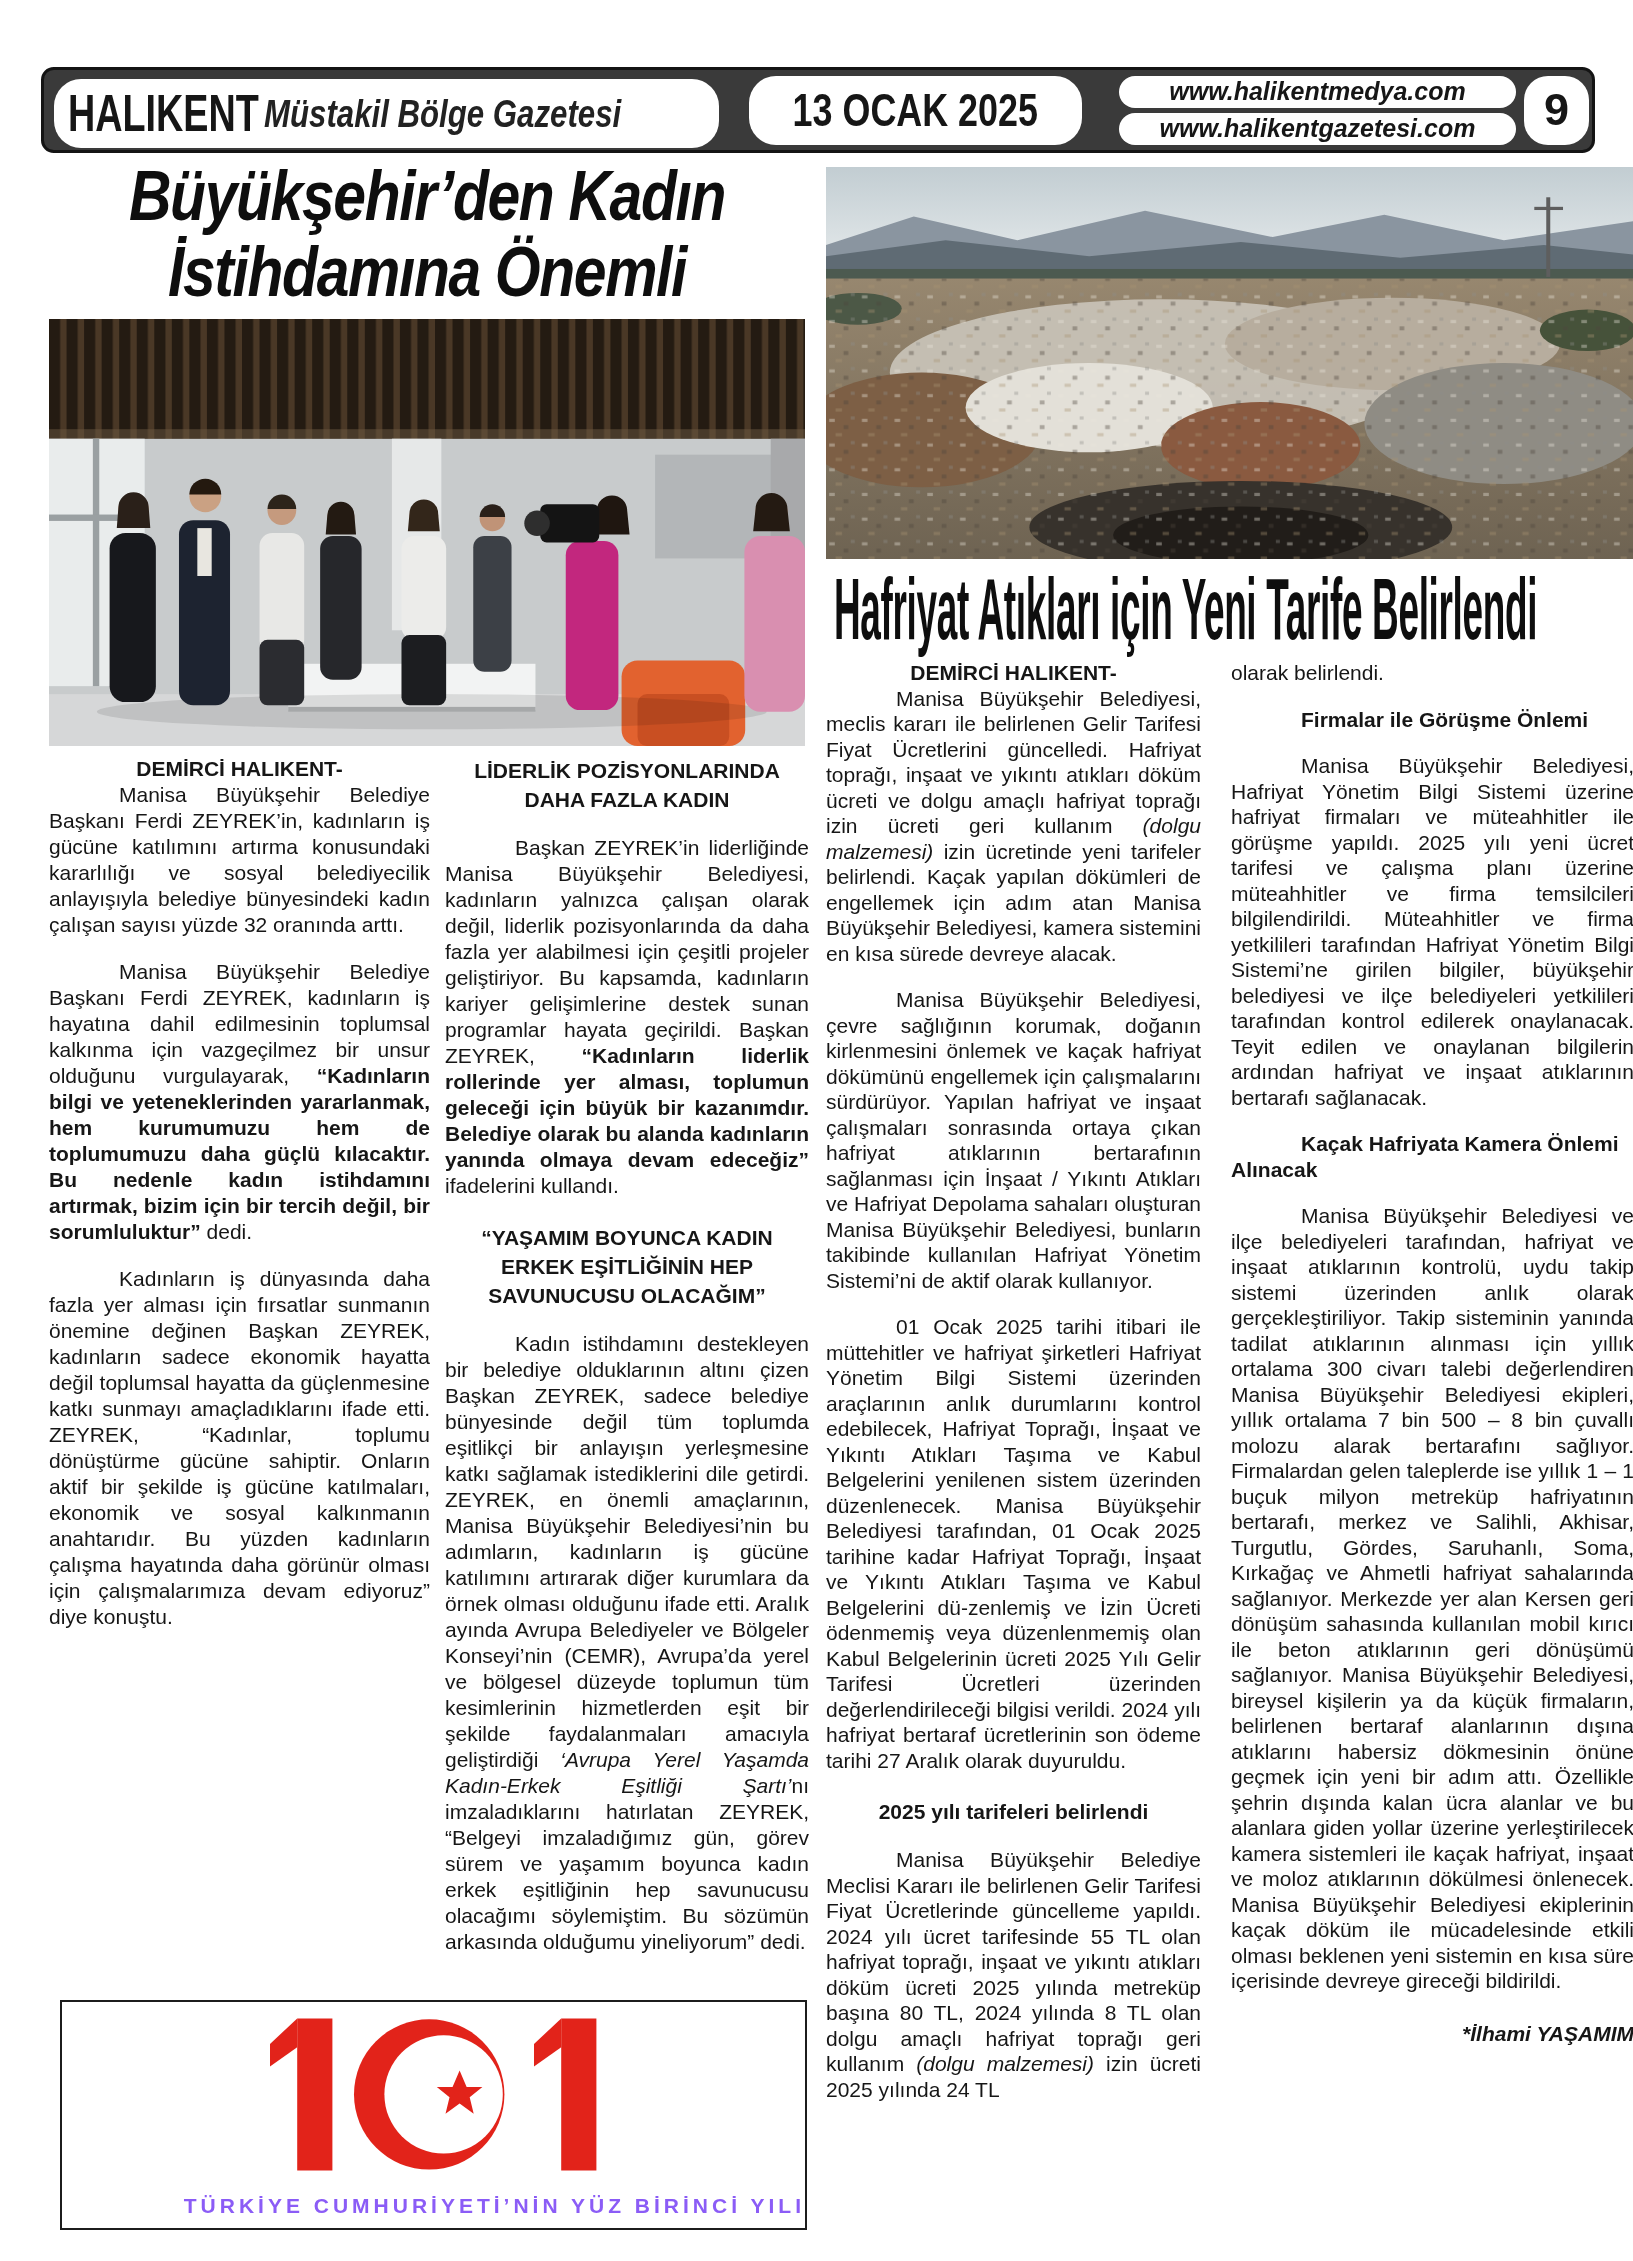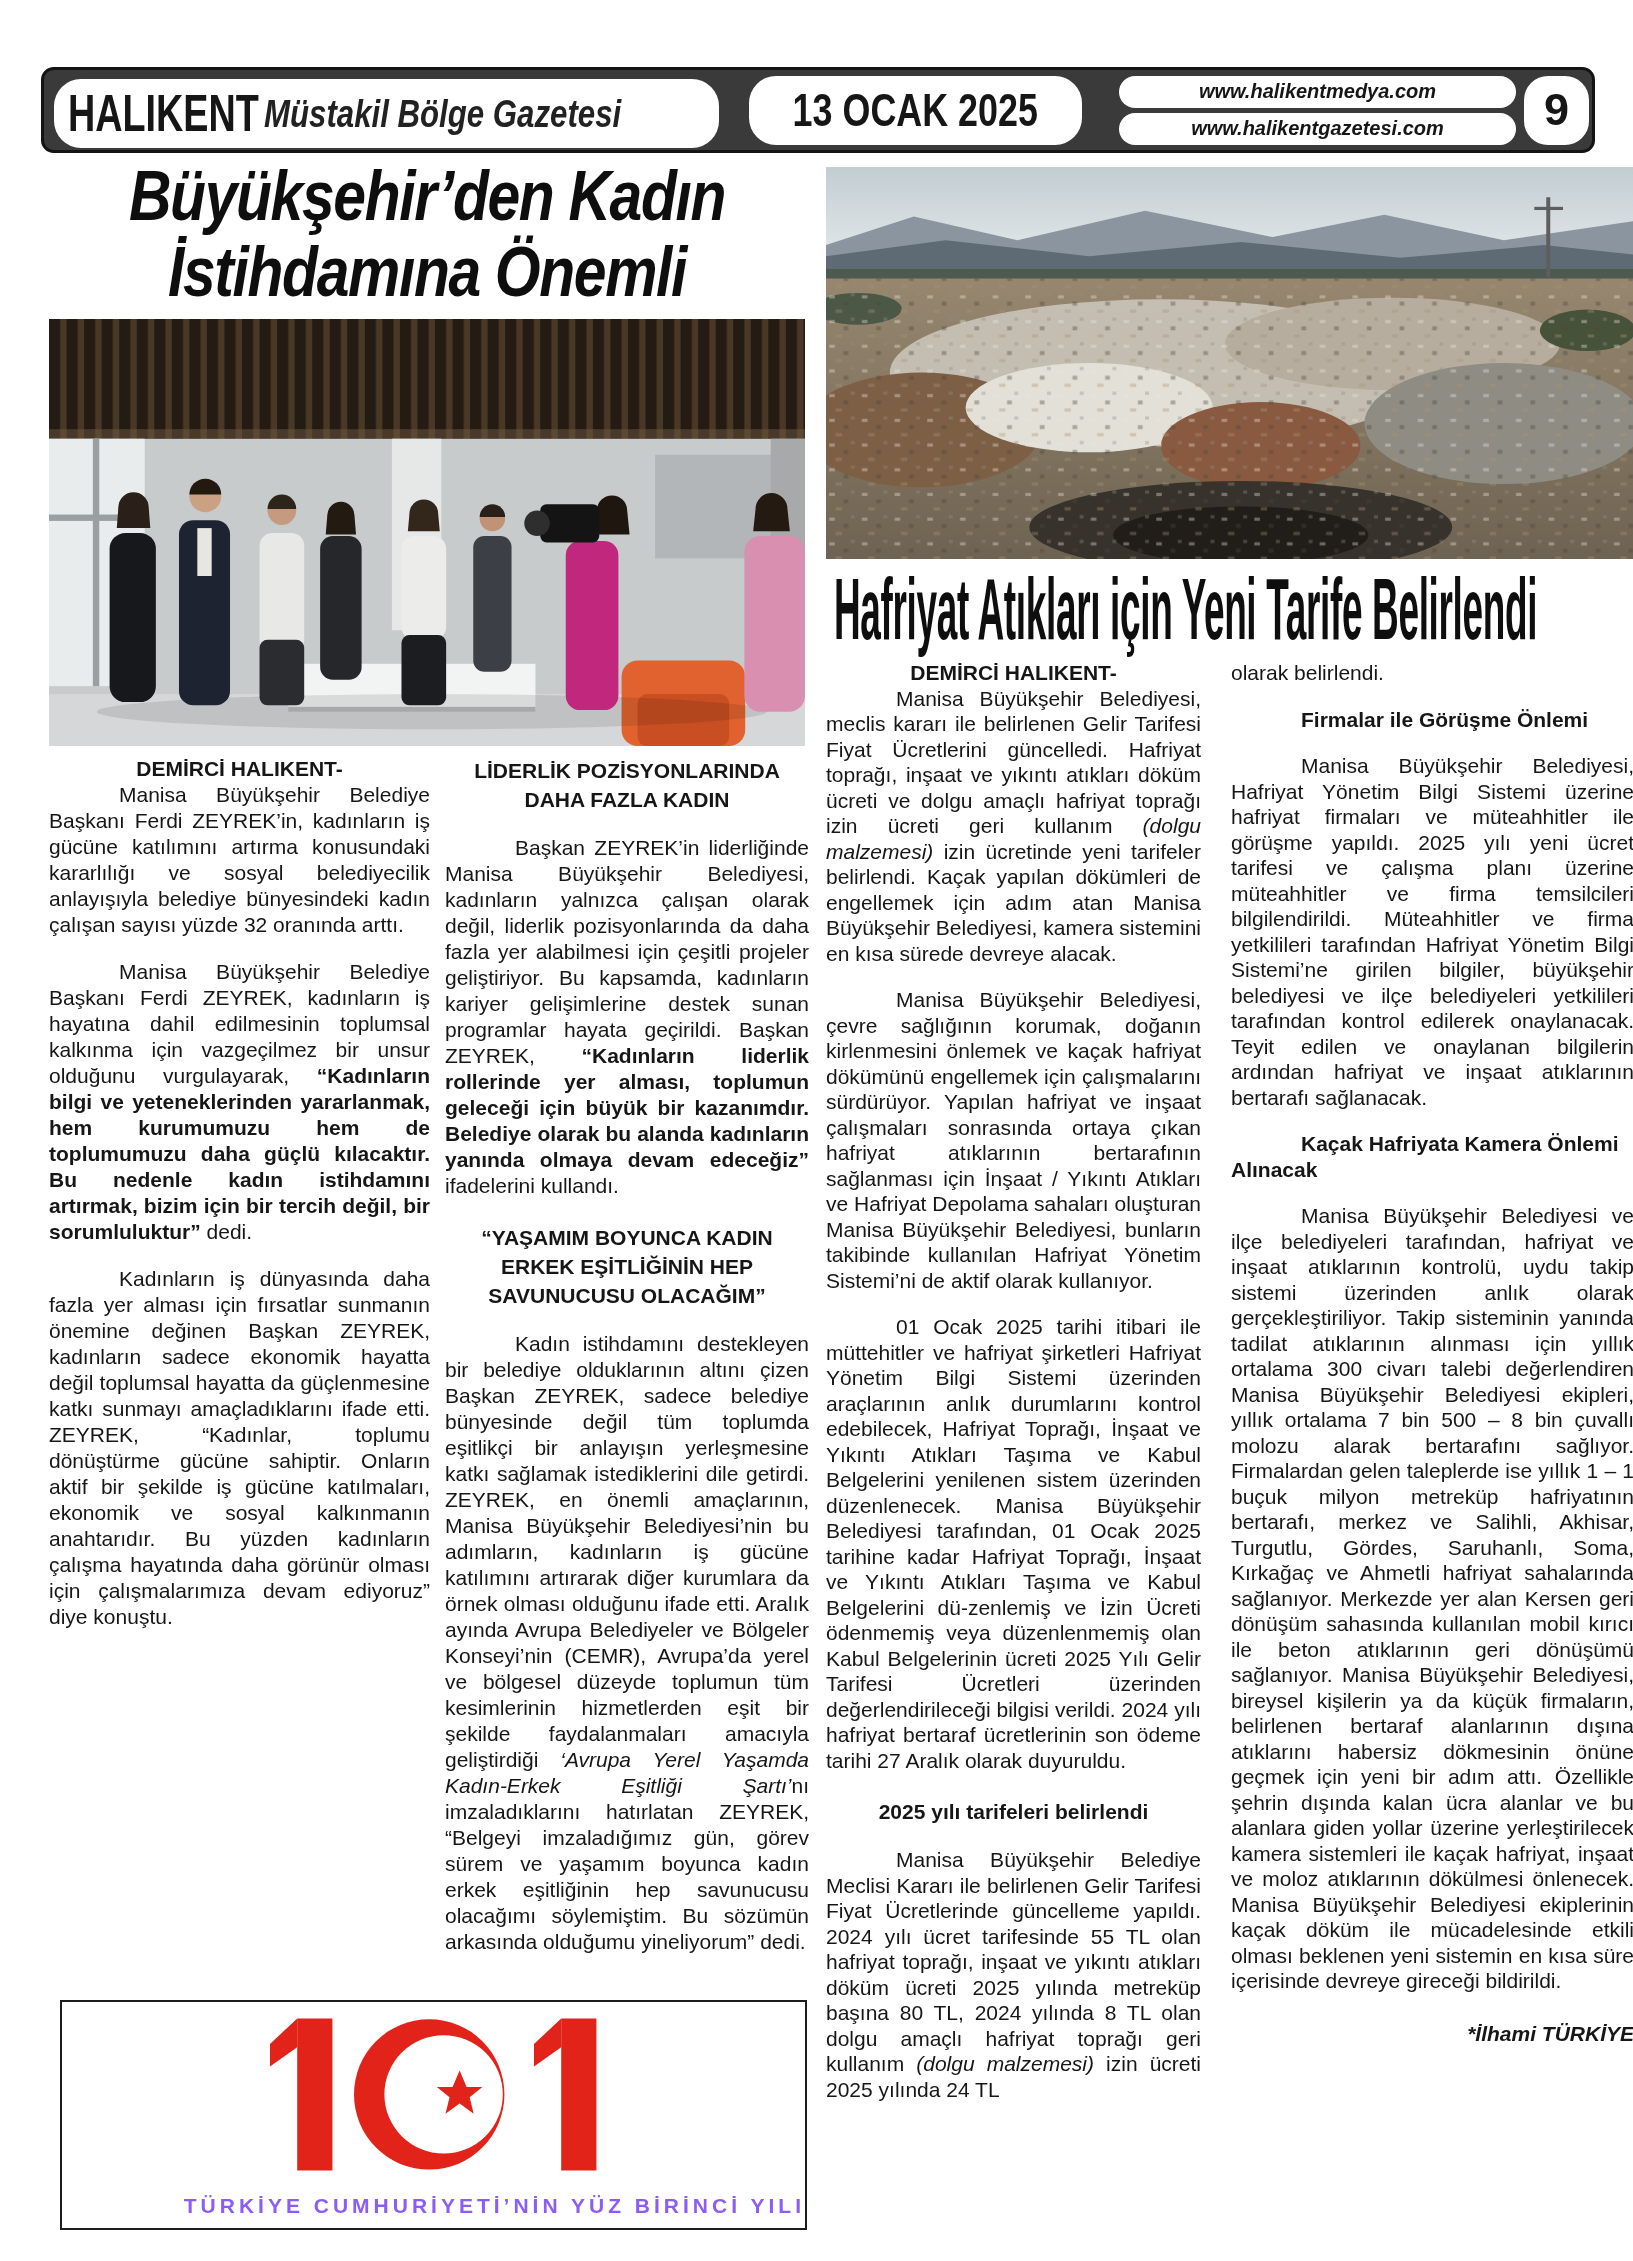--- a/index.html
+++ b/index.html
@@ -14,21 +14,21 @@
   .mast-title{display:inline-block;font-weight:900;font-size:51px;letter-spacing:0px;
               transform:scaleX(.74);transform-origin:left center;margin-right:-62px;white-space:nowrap;color:#161616;}
   .mast-sub{display:inline-block;font-style:italic;font-weight:600;font-size:39px;
             transform:scaleX(.80);transform-origin:left center;white-space:nowrap;color:#222;}
   .date-pill{left:705px;top:5.6px;width:333px;height:69px;}
   .date-text{display:inline-block;font-weight:800;font-size:46px;transform:scaleX(.78);white-space:nowrap;color:#161616;}
   .web-pills{position:absolute;left:1075px;top:5.6px;width:397px;height:69px;}
   .web-pill{position:absolute;left:0;width:397px;height:32px;border-radius:17.5px;}
   .web-top{top:0;}
   .web-bottom{top:37px;}
-  .web-pill span{font-weight:bold;font-style:italic;font-size:20px;white-space:nowrap;color:#161616;}
+  .web-pill span{font-weight:bold;font-style:italic;font-size:25px;white-space:nowrap;color:#161616;}
   .page-pill{left:1480px;top:5.6px;width:65px;height:69px;border-radius:24px;}
   .page-pill span{font-weight:800;font-size:45px;color:#161616;}
 
   
   .headline-left{position:absolute;left:40px;top:158px;width:774px;margin:0;text-align:center;
                  font-weight:bold;font-style:italic;font-size:70px;line-height:76px;letter-spacing:-1.6px;
                  color:#0e0e0e;transform:scaleX(.84);}
   .headline-right{position:absolute;left:822px;top:558px;width:812px;height:83px;white-space:nowrap;margin-left:12px;}
   .hr-inner{display:inline-block;font-weight:bold;font-size:88px;letter-spacing:-0.8px;color:#0e0e0e;
             transform:scaleX(.42);transform-origin:left center;white-space:nowrap;}
@@ -220,21 +220,21 @@
       <p class="para body"><span>01 Ocak 2025 tarihi itibari ile müttehitler ve hafriyat şirketleri Hafriyat Yönetim Bilgi Sistemi üzerinden araçlarının anlık durumlarını kontrol edebilecek, Hafriyat Toprağı, İnşaat ve Yıkıntı Atıkları Taşıma ve Kabul Belgelerini yenilenen sistem üzerinden düzenlenecek. Manisa Büyükşehir Belediyesi tarafından, 01 Ocak 2025 tarihine kadar Hafriyat Toprağı, İnşaat ve Yıkıntı Atıkları Taşıma ve Kabul Belgelerini dü-zenlemiş ve İzin Ücreti ödenmemiş veya düzenlenmemiş olan Kabul Belgelerinin ücreti 2025 Yılı Gelir Tarifesi Ücretleri üzerinden değerlendirileceği bilgisi verildi. 2024 yılı hafriyat bertaraf ücretlerinin son ödeme tarihi 27 Aralık olarak duyuruldu.</span></p>
       <p class="para subhead"><span style="font-weight: bold;">2025 yılı tarifeleri belirlendi</span></p>
       <p class="para body"><span>Manisa Büyükşehir Belediye Meclisi Kararı ile belirlenen Gelir Tarifesi Fiyat Ücretlerinde güncelleme yapıldı. 2024 yılı ücret tarifesinde 55 TL olan hafriyat toprağı, inşaat ve yıkıntı atıkları döküm ücreti 2025 yılında metreküp başına 80 TL, 2024 yılında 8 TL olan dolgu amaçlı hafriyat toprağı geri kullanım </span><span style="font-style: italic;">(dolgu malzemesi)</span><span> izin ücreti 2025 yılında 24 TL</span></p>
     </div>
   <div class="col col-r col-r2">
       <p class="para cont"><span>olarak belirlendi.</span></p>
       <p class="para body"><span style="font-weight: bold;">Firmalar ile Görüşme Önlemi</span></p>
       <p class="para body"><span>Manisa Büyükşehir Belediyesi, Hafriyat Yönetim Bilgi Sistemi üzerine hafriyat firmaları ve müteahhitler ile görüşme yapıldı. 2025 yılı yeni ücret tarifesi ve çalışma planı üzerine müteahhitler ve firma temsilcileri bilgilendirildi. Müteahhitler ve firma yetkilileri tarafından Hafriyat Yönetim Bilgi Sistemi’ne girilen bilgiler, büyükşehir belediyesi ve ilçe belediyeleri yetkilileri tarafından kontrol edilerek onaylanacak. Teyit edilen ve onaylanan bilgilerin ardından hafriyat ve inşaat atıklarının bertarafı sağlanacak.</span></p>
       <p class="para body left"><span style="font-weight: bold;">Kaçak Hafriyata Kamera Önlemi Alınacak</span></p>
       <p class="para body"><span>Manisa Büyükşehir Belediyesi ve ilçe belediyeleri tarafından, hafriyat ve inşaat atıklarının kontrolü, uydu takip sistemi üzerinden anlık olarak gerçekleştiriliyor. Takip sisteminin yanında tadilat atıklarının alınması için yıllık ortalama 300 civarı talebi değerlendiren Manisa Büyükşehir Belediyesi ekipleri, yıllık ortalama 7 bin 500 – 8 bin çuvallı molozu alarak bertarafını sağlıyor. Firmalardan gelen taleplerde ise yıllık 1 – 1 buçuk milyon metreküp hafriyatının bertarafı, merkez ve Salihli, Akhisar, Turgutlu, Gördes, Saruhanlı, Soma, Kırkağaç ve Ahmetli hafriyat sahalarında sağlanıyor. Merkezde yer alan Kersen geri dönüşüm sahasında kullanılan mobil kırıcı ile beton atıklarının geri dönüşümü sağlanıyor. Manisa Büyükşehir Belediyesi, bireysel kişilerin ya da küçük firmaların, belirlenen bertaraf alanlarının dışına atıklarını habersiz dökmesinin önüne geçmek için yeni bir adım attı. Özellikle şehrin dışında kalan ücra alanlar ve bu alanlara giden yollar üzerine yerleştirilecek kamera sistemleri ile kaçak hafriyat, inşaat ve moloz atıklarının dökülmesi önlenecek. Manisa Büyükşehir Belediyesi ekiplerinin kaçak döküm ile mücadelesinde etkili olması beklenen yeni sistemin en kısa süre içerisinde devreye gireceği bildirildi.</span></p>
-      <p class="para byline"><span style="font-weight: bold; font-style: italic;">*İlhami TÜRKİYE</span></p>
+      <p class="para byline"><span style="font-weight: bold; font-style: italic;">*İlhami YAŞAMIM</span></p>
     </div>
 
   <div class="centennial-box">
     <svg class="centennial-logo" viewBox="0 0 410 205" aria-hidden="true">
 
       <g>
         <polygon class="flag-red" points="34,8 78,8 78,198 34,198"></polygon>
         <polygon class="flag-red" points="34,8 0,40 0,68 34,44"></polygon>
       </g>
 

